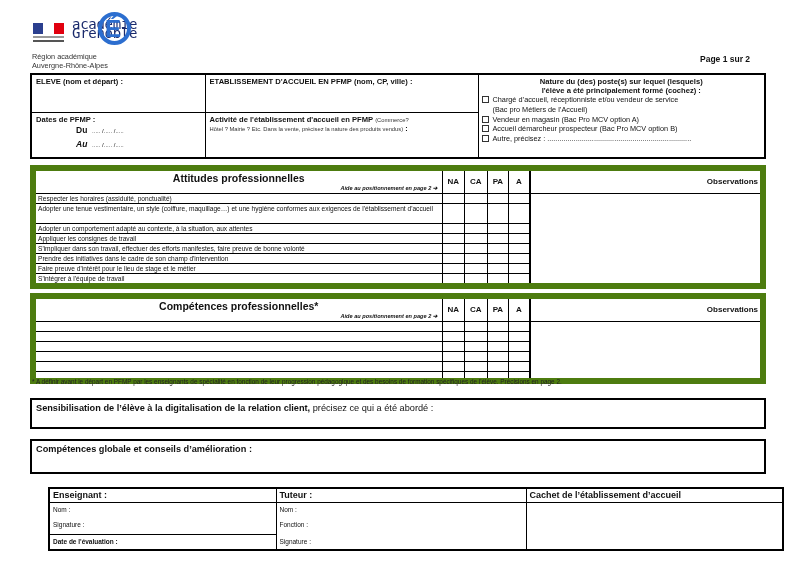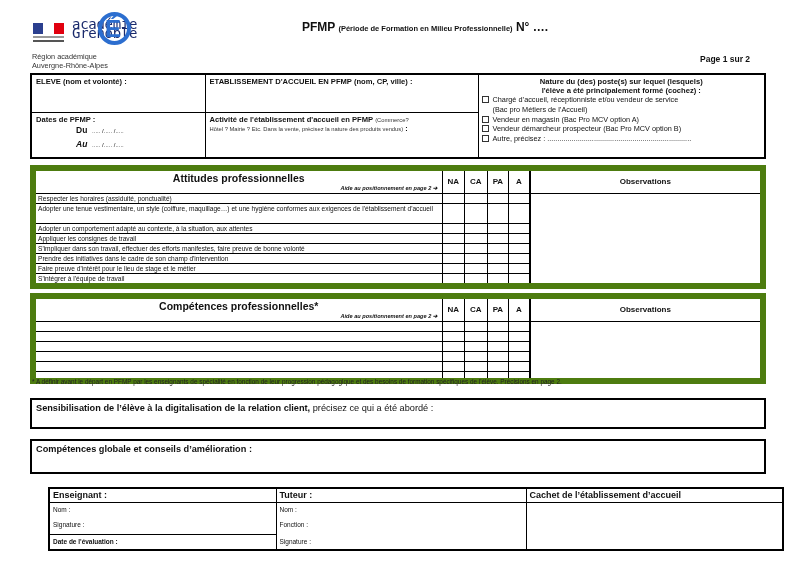--- a/index.html
+++ b/index.html
@@ -44,21 +44,21 @@
   .info .nature { font-size: 7.3px; line-height: 9.6px; padding: 2px 3px; }
   .info .nature .hd { text-align: center; font-weight: bold; font-size: 7.6px; line-height: 9.2px; }
   .chk { display: inline-block; width: 7px; height: 7px; border: 1px solid #333; margin-right: 4px; vertical-align: -1px; }
 
   
   .grid { left: 30px; width: 736px; border: 6px solid #4d7c0f; }
   .grid td { font-size: 6.6px; padding: 0 2px; height: 10px; line-height: 9px; }
   .grid .hdr-title { text-align: center; font-size: 10.5px; font-weight: bold; line-height: 12px; padding-top: 1px; position: relative; height: 25px; }
   .grid .hdr-aide { display: block; text-align: right; font-size: 5.6px; font-style: italic; font-weight: bold; line-height: 8px; padding-right: 2px; }
   .grid .col { width: 20px; text-align: center; font-size: 8px; font-weight: bold; vertical-align: middle; padding: 5px; }
-  .grid .obs-h { text-align: center; font-size: 8px; font-weight: bold; vertical-align: middle; }
+  .grid .obs-h { text-align: right; font-size: 8px; font-weight: bold; vertical-align: middle; }
   .grid .obs { border-left: 2px solid #000; }
   .tall td { height: 20px; }
 
   .footnote { left: 32px; top: 378px; font-size: 6.4px; color: #222; }
 
   .box { left: 30px; width: 736px; border: 2px solid #000; padding: 3px 4px; font-size: 9.2px; }
   .box b { font-weight: bold; }
 
   .sig { left: 30px; top: 487px; width: 736px; border: 2px solid #000; margin-left: 18px; }
   .sig td { font-size: 6.5px; padding: 2px 3px; height: 11px; line-height: 9px; }
@@ -82,45 +82,40 @@
   </div>
   <div class="acad-e"></div>
   <div class="acad-e-letter">É</div>
   <div class="region">
     <div>Région académique</div>
     <div>Auvergne-Rhône-Alpes</div>
   </div>
 </div>
 
 <div class="abs title-block">
-  <div class="t2">
-    <span>PFMP</span>
-    <small>(Période de Formation en Milieu Professionnelle)</small>
-    <span>N° ….</span>
-  </div>
 </div>
 <div class="abs pagenum">Page 1 sur 2</div>
 
 <table class="info">
   <colgroup>
       <col style="width:174px">
       <col style="width:273px">
       <col>
     </colgroup>
   <tbody>
       <tr style="height:38px">
-    <td class="bold"><span>ELEVE (nom et volonté) :</span></td>
+    <td class="bold"><span>ELEVE (nom et départ) :</span></td>
     <td class="bold"><span>ETABLISSEMENT D'ACCUEIL EN PFMP (nom, CP, ville) :</span></td>
     <td class="nature" rowspan="2">
       <div class="hd">Nature du (des) poste(s) sur lequel (lesquels)</div>
       <div class="hd">l'élève a été principalement formé (cochez) :</div>
       <div><span class="chk"></span><span>Chargé d’accueil, réceptionniste et/ou vendeur de service</span></div>
       <div style="padding-left:11px">(Bac pro Métiers de l’Accueil)</div>
       <div><span class="chk"></span><span>Vendeur en magasin (Bac Pro MCV option A)</span></div>
-      <div><span class="chk"></span><span>Vendeur démarcheur prospecteur (Bac Pro MCV option B)</span></div>
+      <div><span class="chk"></span><span>Accueil démarcheur prospecteur (Bac Pro MCV option B)</span></div>
       <div><span class="chk"></span><span>Autre, précisez : .......................................................................</span></div>
     </td>
   </tr>
   <tr style="height:46px">
     <td style="border-bottom:none">
       <div class="bold">Dates de PFMP :</div>
       <div class="dates"><span>Du</span>&nbsp;&nbsp;<span class="dots">..... /..... /.....</span></div>
       <div class="dates"><i>Au</i>&nbsp;&nbsp;<span class="dots">..... /..... /.....</span></div>
     </td>
     <td>

